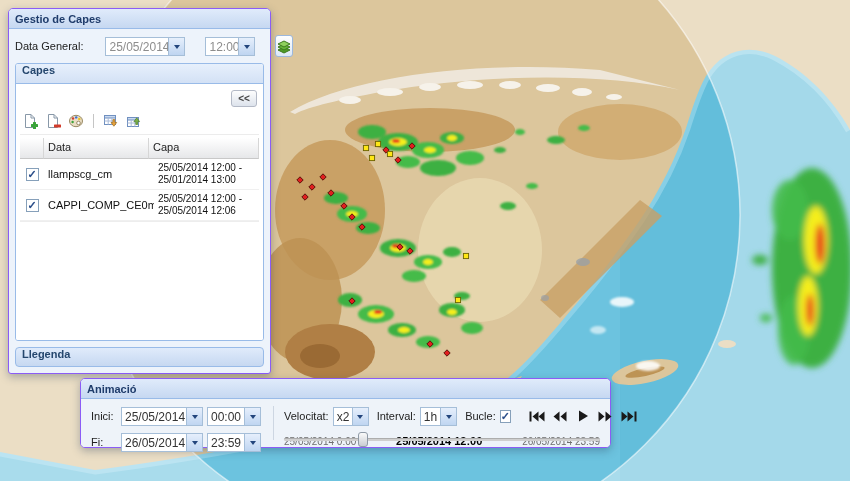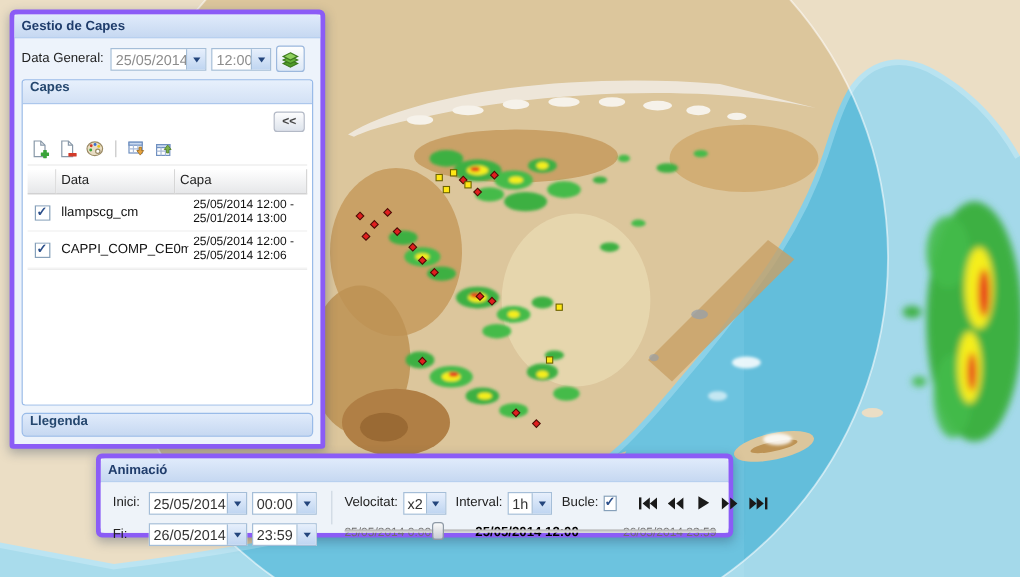--- a/index.html
+++ b/index.html
@@ -2,30 +2,30 @@
 <html><head>
 <meta charset="utf-8">
 <style>
   *{box-sizing:border-box;margin:0;padding:0}
   html,body{width:850px;height:481px}
   body{font-family:"Liberation Sans",sans-serif;overflow:hidden}
   .stage{position:relative;width:850px;height:481px;overflow:hidden;background:#9fd4e8}
   .map{position:absolute;left:0;top:0;width:850px;height:481px;display:block}
 
   
-  .panel{position:absolute;border:4px solid #8b5cf6;background:#edf3fb;border-radius:5px 5px 3px 3px;
+  .panel{position:absolute;border:1px solid #8b5cf6;background:#edf3fb;border-radius:5px 5px 3px 3px;
          box-shadow:0 3px 9px rgba(40,60,90,.35);font-size:11px;color:#222}
   .panel-header{height:20px;display:flex;align-items:center;padding:0 6px;
          background:linear-gradient(#e0ebfb,#c6d8f1);border-bottom:1px solid #99bbe8;
          border-radius:4px 4px 0 0;font-weight:bold;color:#1f3c6b}
   .panel-body{padding:6px;display:flex;flex-direction:column;height:calc(100% - 20px)}
 
   
   .layers-panel{left:8px;top:8px;width:263px;height:366px}
-  .datagen-row{display:flex;align-items:center;gap:4px;height:22px;white-space:nowrap}
+  .datagen-row{display:flex;align-items:center;gap:20px;height:22px;white-space:nowrap}
   .datagen-row label{margin-right:2px}
 
   .combo{display:inline-flex;height:19px;border:1px solid #a5bed8;background:#fff;align-items:stretch}
   .combo-text{flex:1;padding:2px 3px;font-size:12px;color:#333;overflow:hidden;white-space:nowrap}
   .combo.disabled .combo-text{color:#8d8d8d}
   .trigger{width:16px;border-left:1px solid #a5bed8;background:linear-gradient(#e6effc,#bfd5f1);
            display:flex;align-items:center;justify-content:center}
   .trigger .arr{width:0;height:0;border:3px solid transparent;border-top:4px solid #23457c;margin-top:4px}
 
   .icon-btn{width:24px;height:22px;display:inline-flex;align-items:center;justify-content:center;

